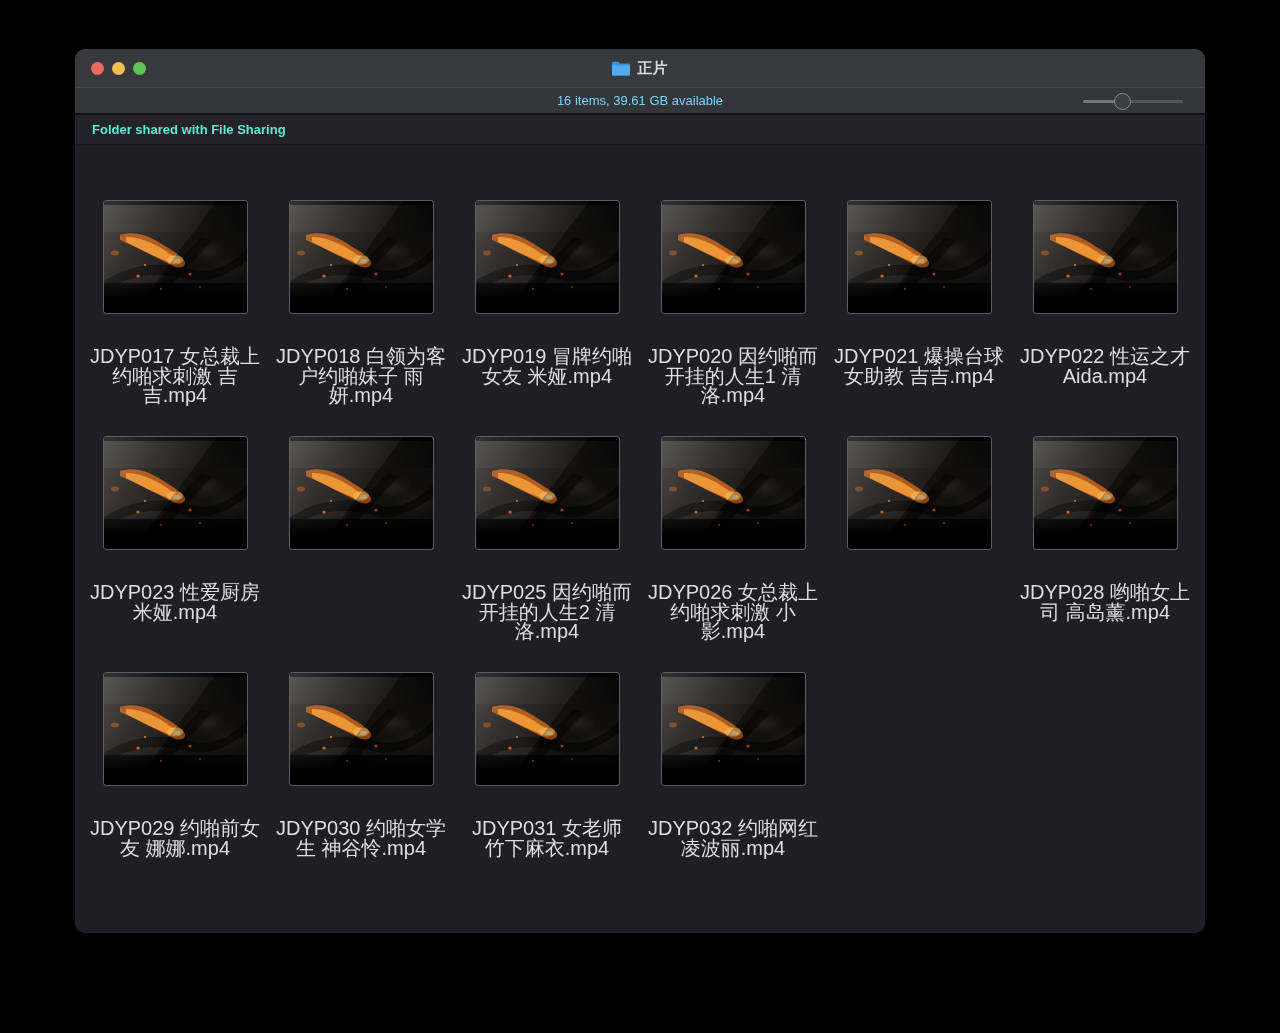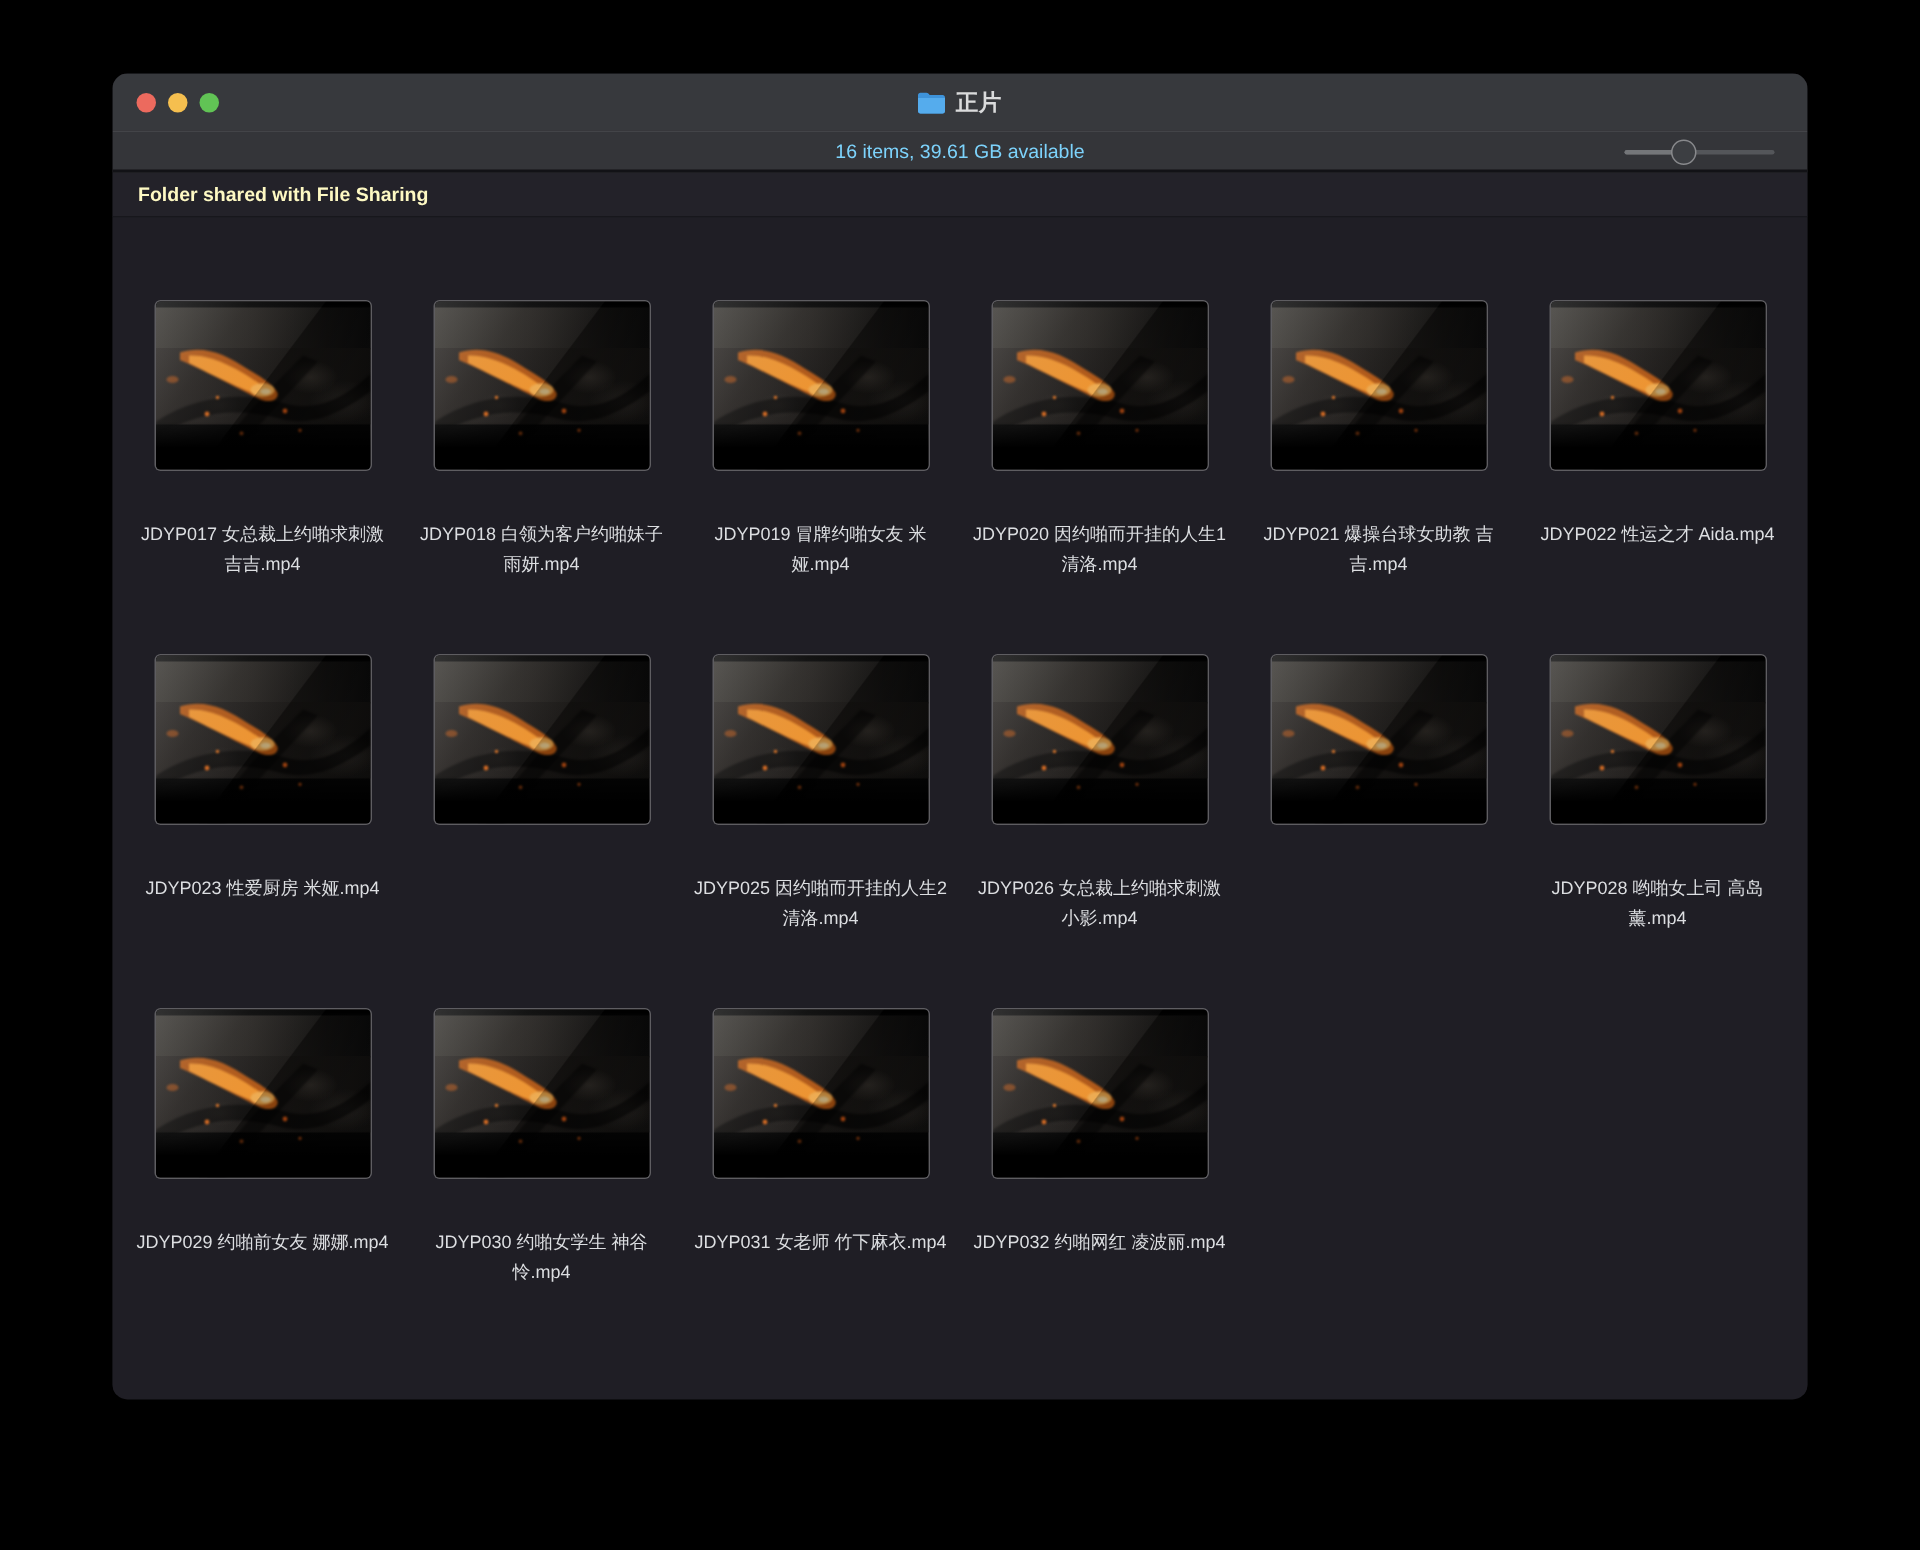--- a/index.html
+++ b/index.html
@@ -33,29 +33,29 @@
                   border-radius:2px; background:#54565a; }
   .slider-fill { position:absolute; left:0; top:0; bottom:0; width:40%;
                  border-radius:2px; background:#747679; }
   .slider-knob { position:absolute; top:1px; left:calc(40% - 9px);
                  width:17px; height:17px; border-radius:50%;
                  background:#3c3e42; border:1.5px solid #88898c; }
 
   
   .banner { height:30px; background:#232229; border-bottom:1px solid #17171c;
             display:flex; align-items:center; padding-left:17px; }
-  .banner-text { color:#fef9c3; font-size:13px; font-weight:700; }
+  .banner-text { color:#5eead4; font-size:13px; font-weight:700; }
 
   
   .content { height:785px; background:#1f1e25; padding:56px 7px 0; }
   .grid { display:grid; grid-template-columns:repeat(6,186px); }
   .cell { width:186px; height:236px; display:flex; flex-direction:column;
           align-items:center; cursor:default; }
   .label { margin-top:34px; width:174px; text-align:center; color:#dcdee1;
-           font-size:12px; line-height:19.5px; word-break:break-word; }
+           font-size:20px; line-height:19.5px; word-break:break-word; }
 
   
   .thumb { position:relative; width:143px; height:112px; background:#040404;
            border-radius:3px; overflow:hidden;
            box-shadow:0 0 0 1px rgba(170,170,170,0.45); }
   .t-upper { position:absolute; left:0; right:0; top:4px; height:28px;
              background:linear-gradient(90deg,#37342f 0%,#262320 45%,#121110 80%,#0a0a0a 100%); }
   .t-band { position:absolute; left:0; right:0; top:31px; height:51px;
             background:
               radial-gradient(26px 16px at 72% 38%, rgba(74,68,61,0.45), transparent 70%),

